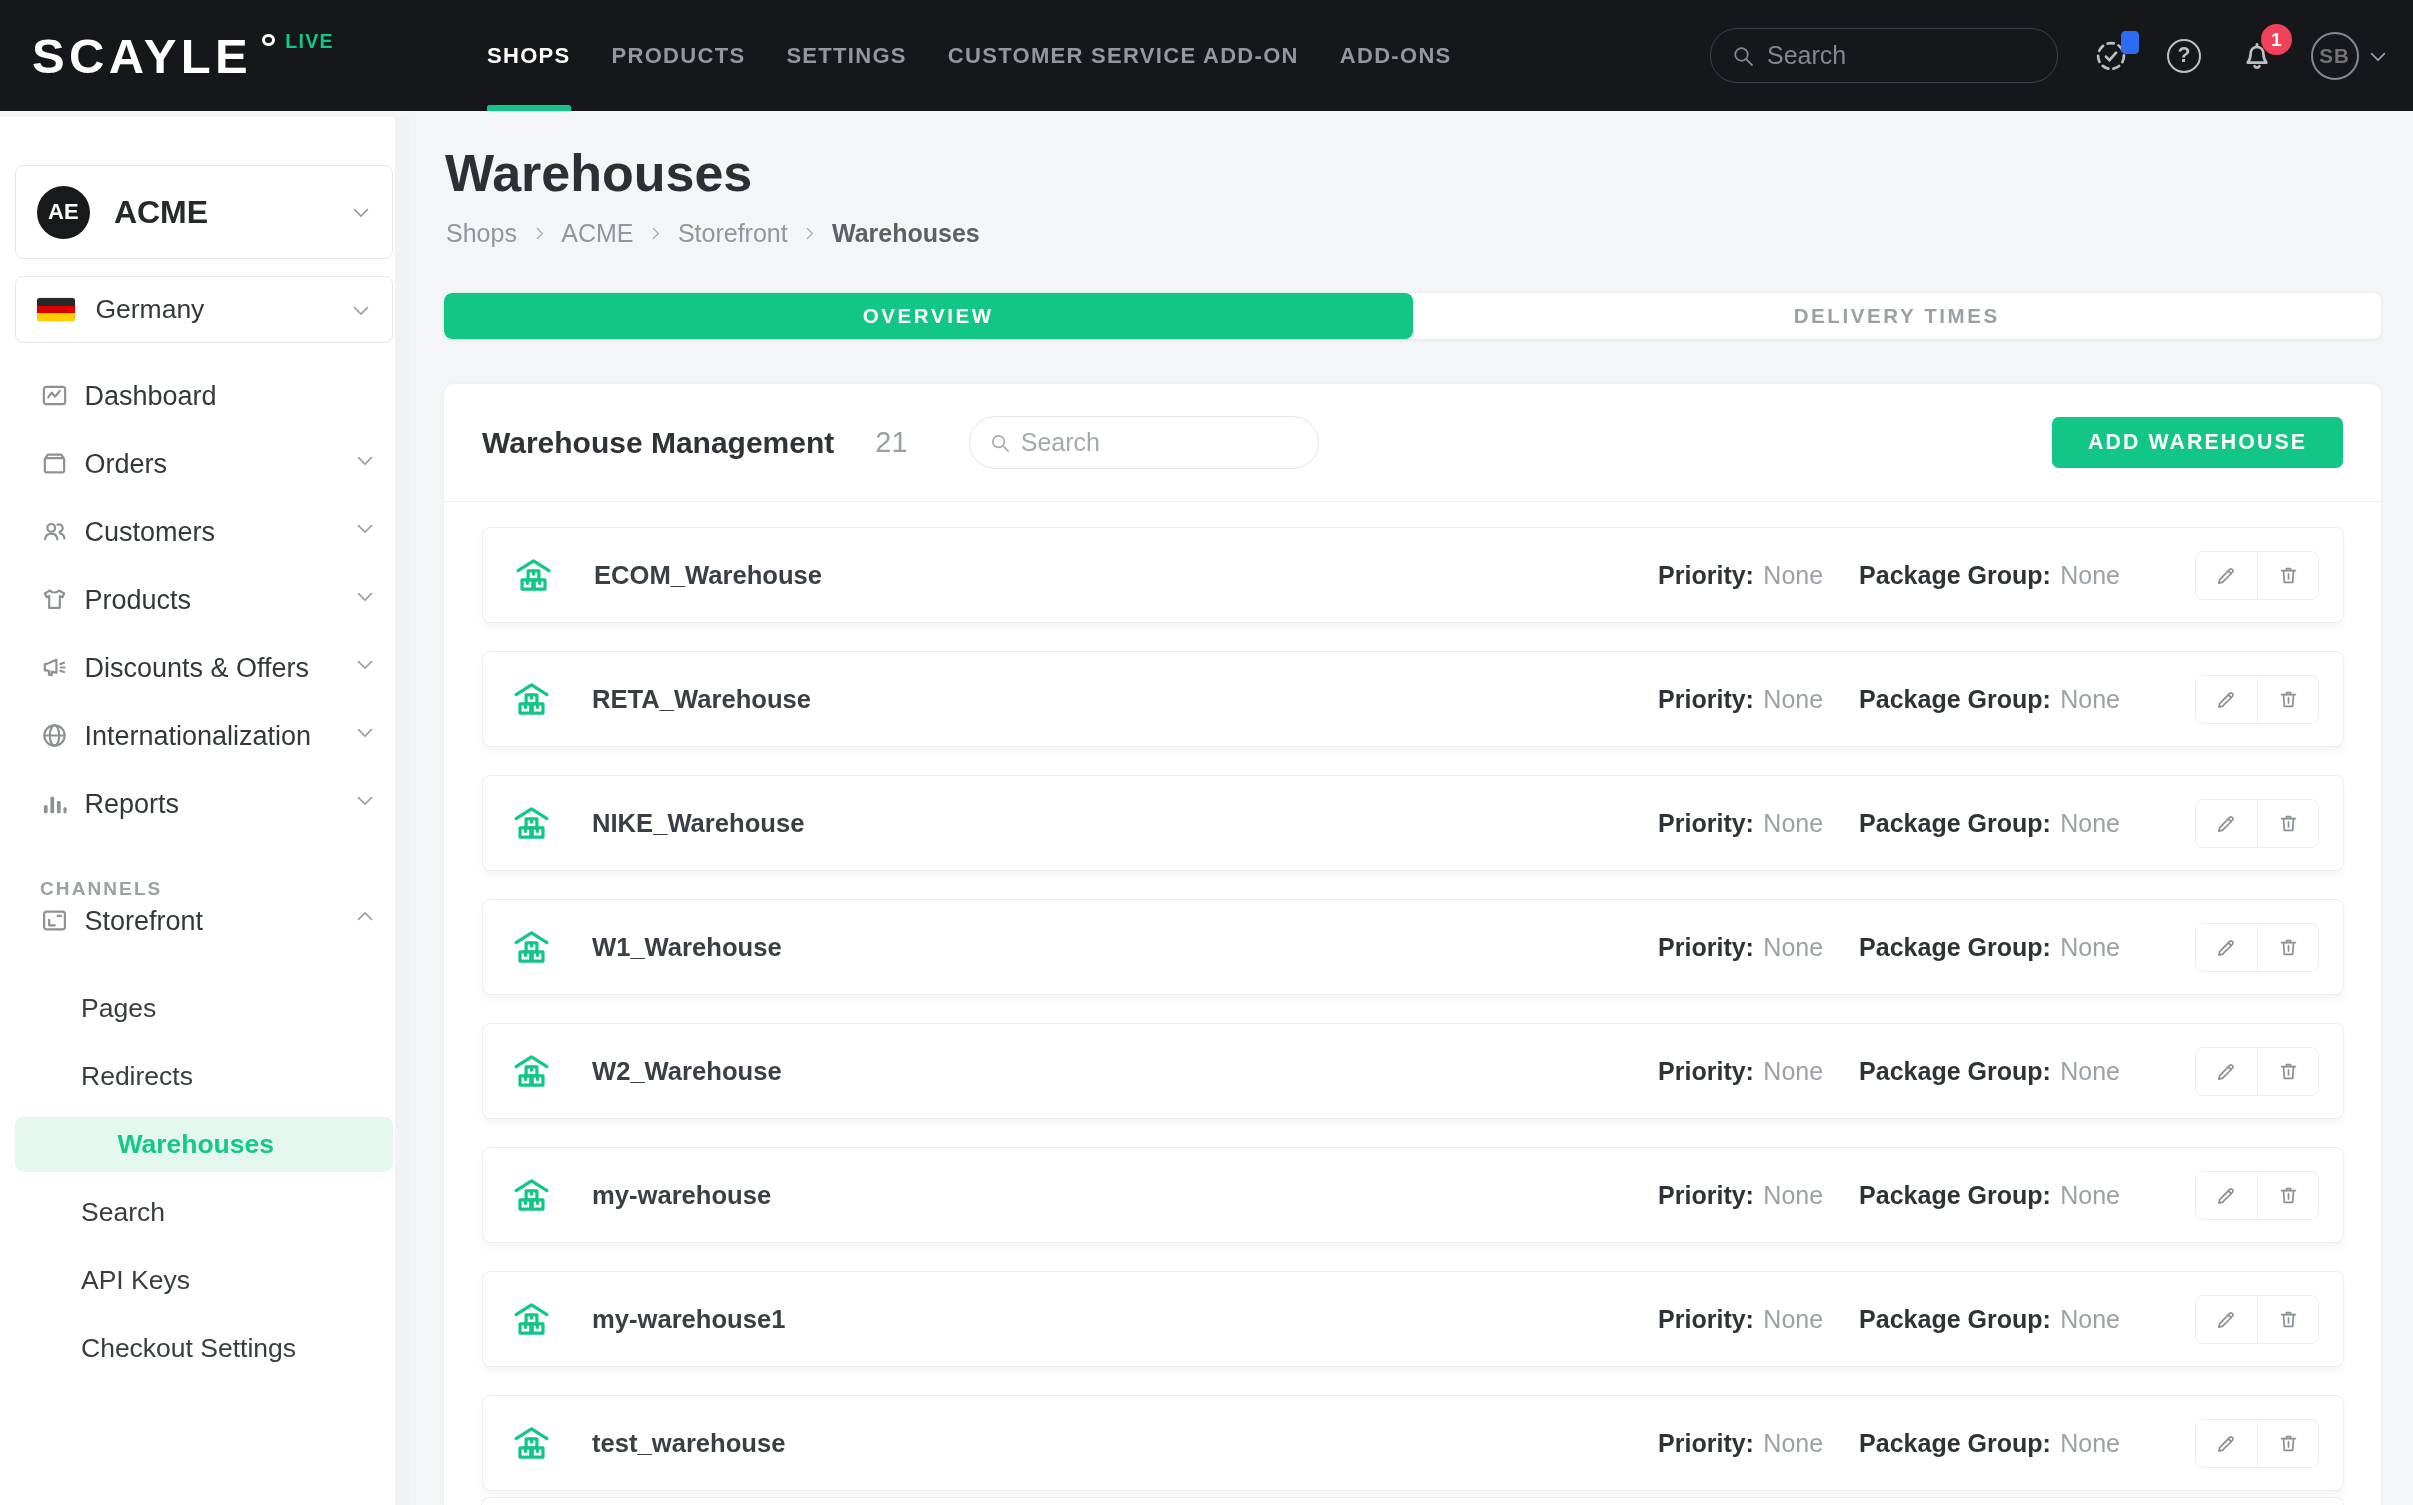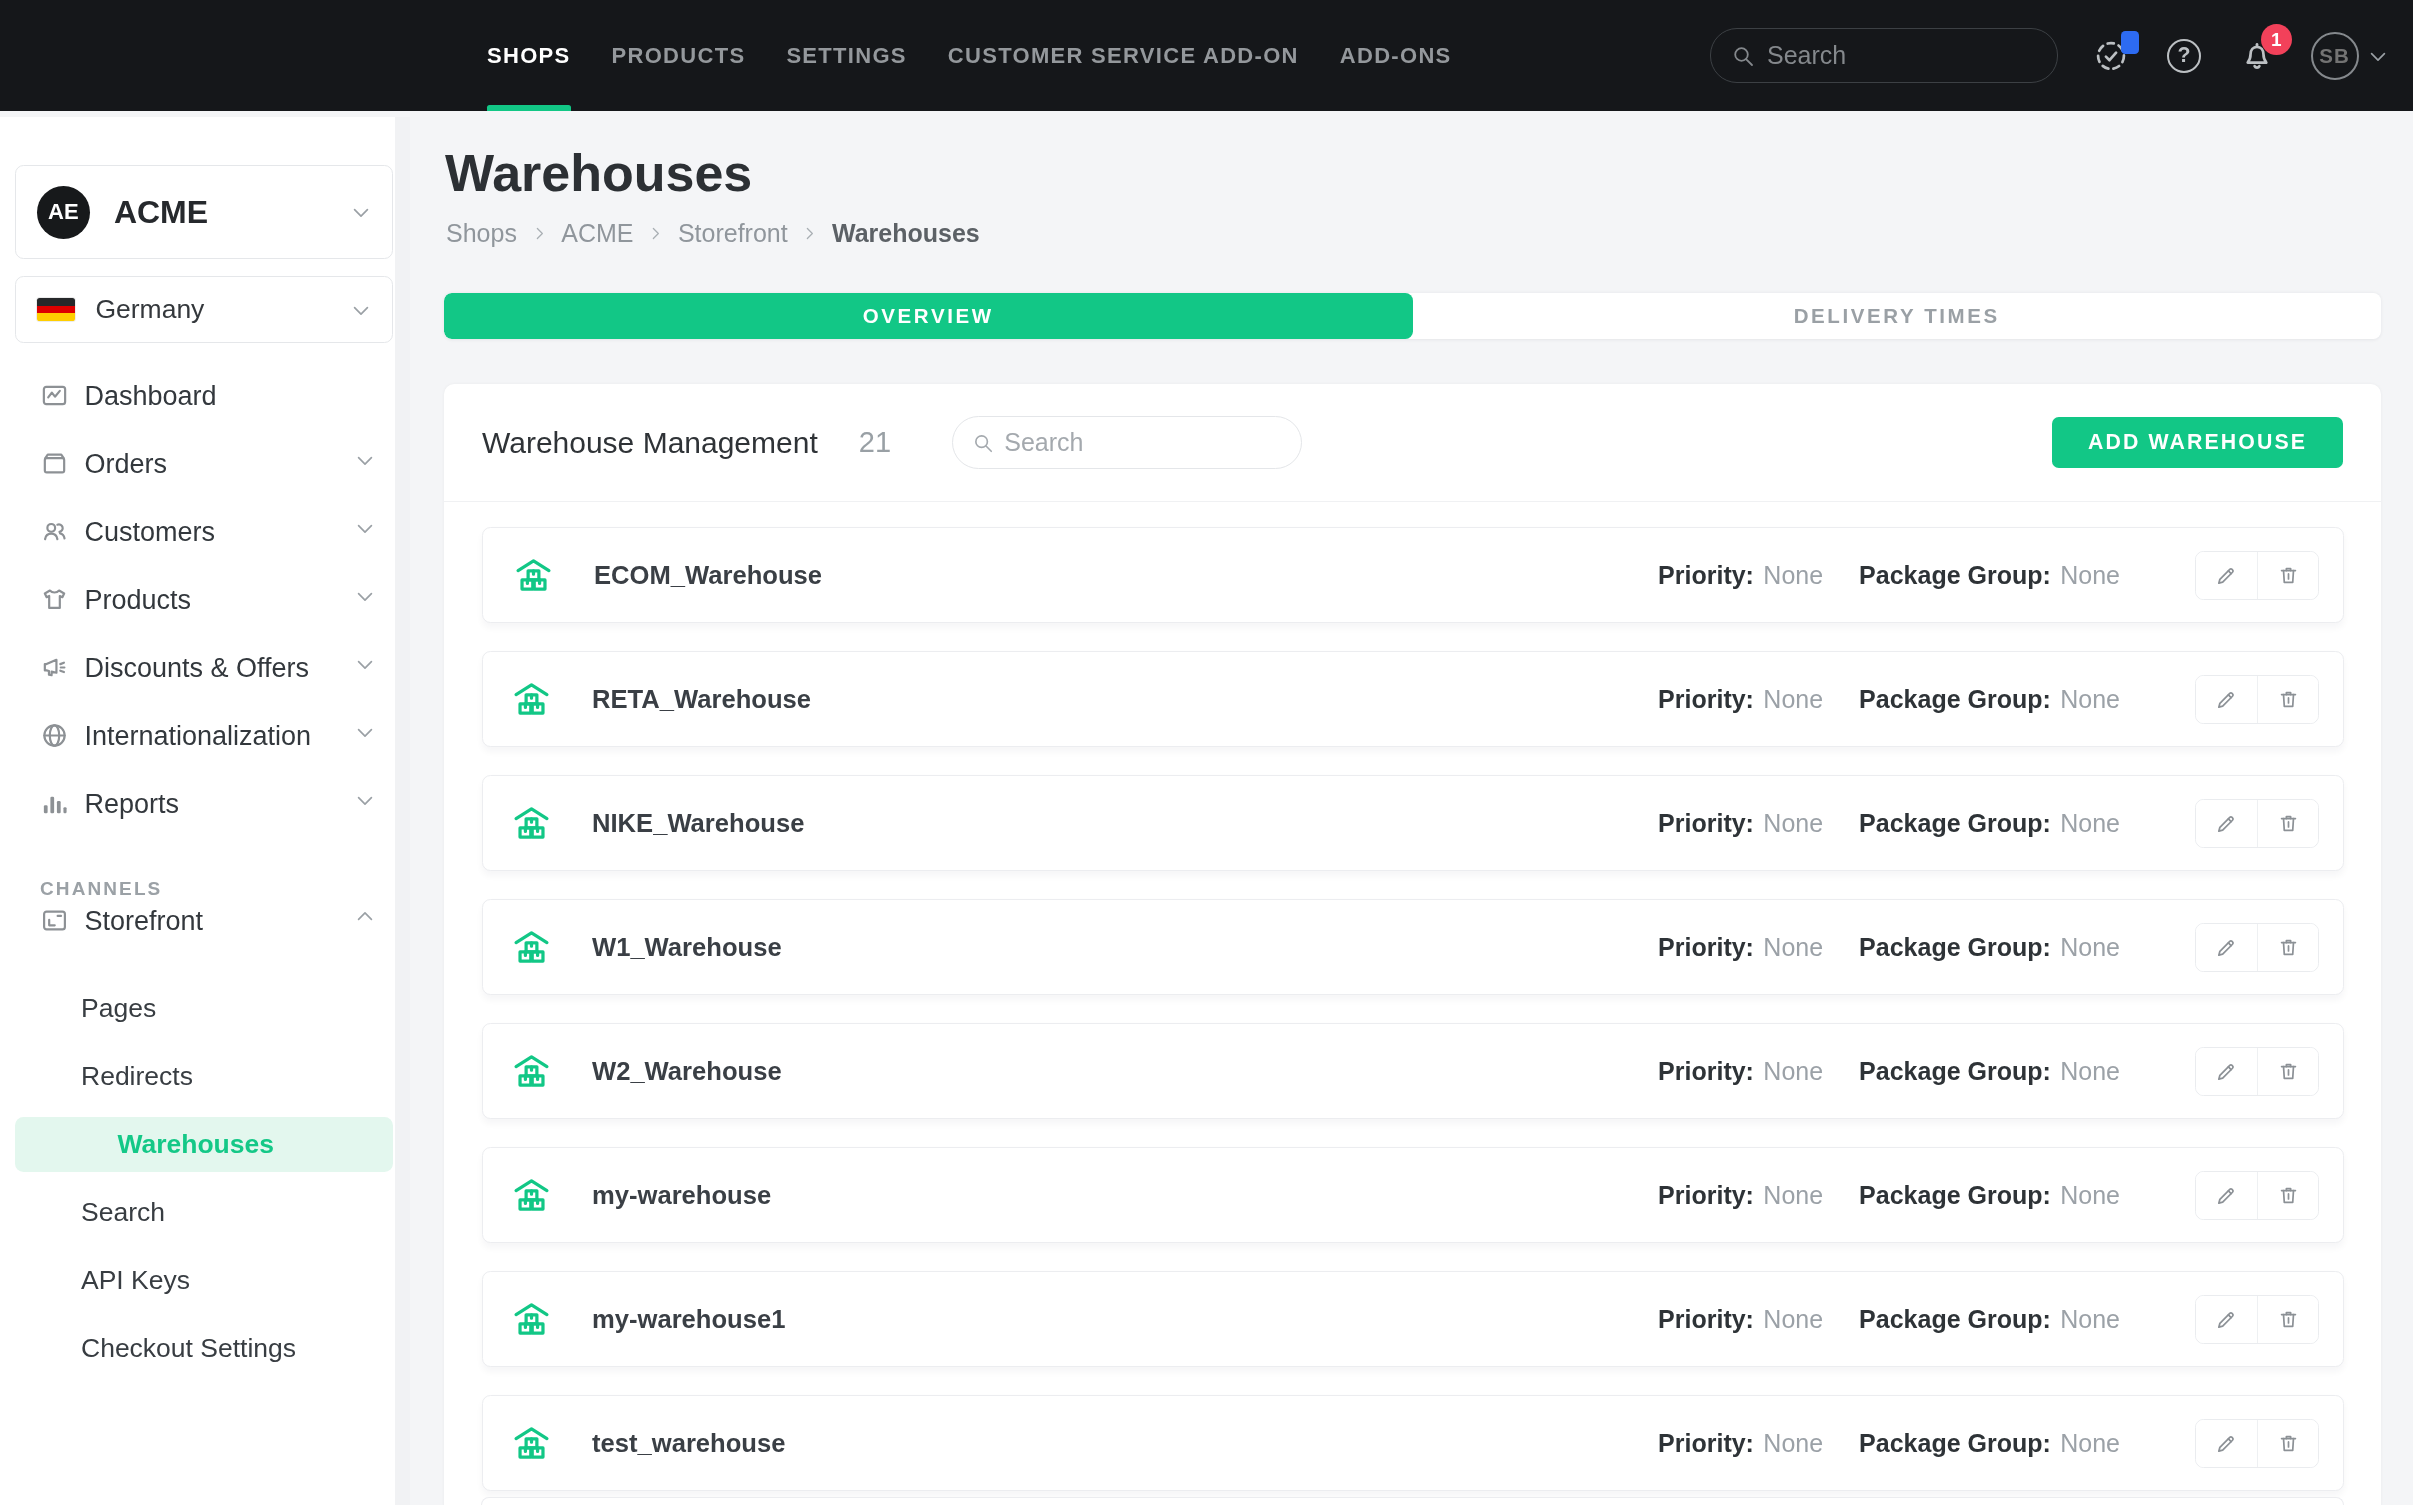--- a/index.html
+++ b/index.html
@@ -70,21 +70,21 @@
   .crumb-sep { width: 17px; height: 17px; color: #a9afb4; }
 
   
   .tabs { position: absolute; left: 444px; right: 32px; top: 293px; height: 46px; background: #ffffff; border-radius: 7.7px; box-shadow: 0 0.9px 3.4px rgba(30,35,40,0.07); display: flex; overflow: hidden; }
   .tab { flex: 1; display: flex; align-items: center; justify-content: center; font-size: 20.5px; font-weight: 700; letter-spacing: 2.6px; color: #9aa0a5; cursor: pointer; }
   .tab.active { background: #12c786; color: #ffffff; border-radius: 7.7px; }
 
   
   .panel { position: absolute; left: 444px; right: 32px; top: 384px; bottom: 0; background: #ffffff; border-radius: 10.2px 10.2px 0 0; box-shadow: 0 0.9px 3.4px rgba(30,35,40,0.05); }
   .panel-header { height: 118px; display: flex; align-items: center; padding: 0 38px; border-bottom: 1.7px solid #f0f1f3; }
-  .panel-title { font-size: 30px; font-weight: 400; color: #2f3337; }
+  .panel-title { font-size: 30px; font-weight: 700; color: #2f3337; }
   .panel-count { margin-left: 41px; font-size: 29px; color: #99a0a5; }
   .panel-search { margin-left: 61px; width: 350px; height: 53px; border: 1.7px solid #e4e6e9; border-radius: 26.5px; display: flex; align-items: center; padding: 0 19px; gap: 10.2px; color: #a4a9ae; }
   .panel-search .svg { width: 22px; height: 22px; flex: none; }
   .panel-search input { flex: 1; min-width: 0; background: transparent; border: none; outline: none; font: inherit; font-size: 25px; color: #3a3f44; }
   .panel-search input::placeholder { color: #a4a9ae; }
   .add-btn { margin-left: auto; height: 51px; padding: 0 36px; border: none; border-radius: 6.8px; background: #12c786; color: #ffffff; font-family: inherit; font-size: 21.3px; font-weight: 700; letter-spacing: 2.1px; cursor: pointer; display: flex; align-items: center; }
   .panel-body { position: relative; padding: 25px 37px 0 38px; height: calc(100% - 118px); overflow: hidden; }
   .row { height: 96px; background: #ffffff; border: 1.7px solid #ecedf0; border-radius: 8.5px; box-shadow: 0 4.3px 7.7px rgba(30,35,45,0.04); display: flex; align-items: center; padding: 0 24px 0 29px; cursor: pointer; }
   .row + .row { margin-top: 28px; padding-left: 27px; }
   .wh-icon { width: 43px; height: 43px; color: #12c786; flex: none; }
@@ -97,20 +97,25 @@
   .row-actions { margin-left: 39px; display: flex; height: 49px; border: 1.7px solid #eaecef; border-radius: 8.5px; overflow: hidden; background: #fff; }
   .act-btn { width: 61px; display: flex; align-items: center; justify-content: center; color: #8c9196; background: #fff; border: none; cursor: pointer; }
   .act-btn + .act-btn { border-left: 1.7px solid #eef0f2; }
   .act-btn .svg { width: 23px; height: 23px; }
   .row-partial { position: absolute; left: 37px; right: 37px; bottom: 0; height: 7.7px; background: #fff; border: 1.7px solid #ecedf0; border-bottom: none; border-radius: 8.5px 8.5px 0 0; }
 </style>
 </head>
 <body>
 
 <div class="topnav">
+  <div class="brand">
+    <span class="brand-logo">SCAYLE</span>
+    <span class="brand-ring"></span>
+    <span class="brand-live">LIVE</span>
+  </div>
   <div class="nav-items">
     <div class="nav-item active">
         <span>SHOPS</span>
       </div>
     <div class="nav-item">
         <span>PRODUCTS</span>
       </div>
     <div class="nav-item">
         <span>SETTINGS</span>
       </div>

